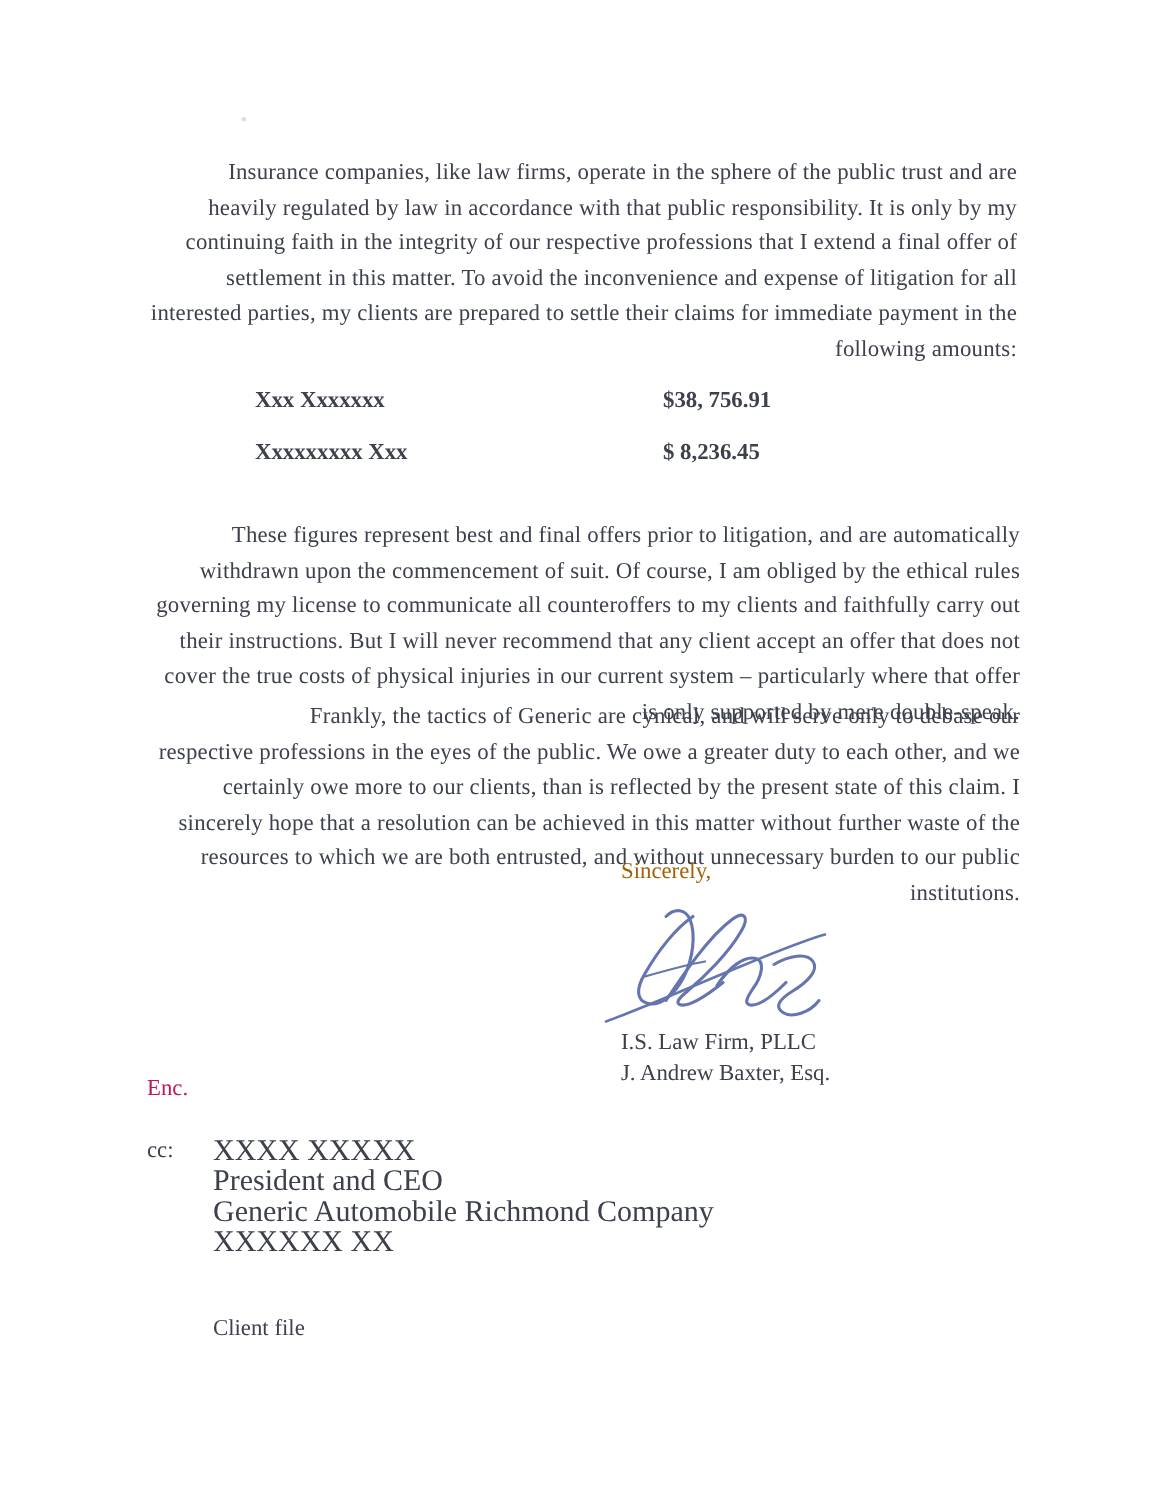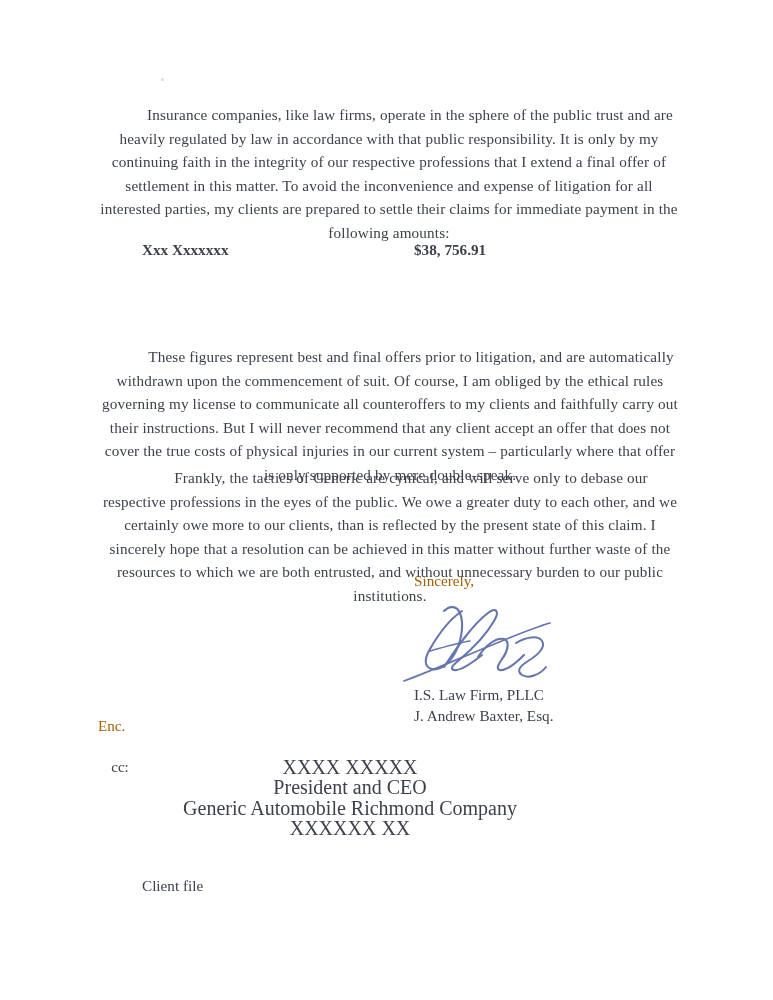--- a/index.html
+++ b/index.html
@@ -37,36 +37,37 @@
     position: absolute;
     left: 100px;
     width: 578px;
   }
 
   p.para {
     margin: 0;
     font-size: 15.2px;
     line-height: 23.5px;
     text-indent: 42px;
-    text-align: center;
+    text-align: right;
     color: #3c414c;
     letter-spacing: 0.01em;
   }
 
   
   #amounts {
     position: absolute;
     left: 142px;
     top: 241px;
     width: 480px;
   }
   .amount-row {
     display: flex;
-    align-items: flex-start;
+    align-items: flex-end;
     height: 35px;
+    margin-left: 28px;
   }
   .amount-name,
   .amount-value {
     font-weight: bold;
     font-size: 15.2px;
     color: #3c414c;
     white-space: pre;
   }
   .amount-name { width: 272px; }
 
@@ -99,32 +100,31 @@
     color: #3c414c;
     white-space: pre;
   }
 
   
   #enc-line {
     position: absolute;
     left: 98px;
     top: 717px;
     font-size: 15.2px;
-    color: #a16207;
+    color: #be185d;
   }
   #cc-block {
     position: absolute;
     left: 98px;
     top: 757px;
     width: 460px;
   }
   .cc-row {
     display: flex;
     align-items: flex-start;
-    text-align: center;
   }
   .cc-label {
     width: 44px;
     flex: 0 0 44px;
     font-size: 15.2px;
     line-height: 20.3px;
     color: #3c414c;
   }
   .cc-lines {
     flex: 1 1 auto;
@@ -151,20 +151,24 @@
   <div class="speck"></div>
 
   <div class="body-block" style="top:103px;">
     <p class="para">Insurance companies, like law firms, operate in the sphere of the public trust and are heavily regulated by law in accordance with that public responsibility. It is only by my continuing faith in the integrity of our respective professions that I extend a final offer of settlement in this matter. To avoid the inconvenience and expense of litigation for all interested parties, my clients are prepared to settle their claims for immediate payment in the following amounts:</p>
   </div>
 
   <div id="amounts">
     <div class="amount-row">
       <span class="amount-name">Xxx Xxxxxxx</span>
       <span class="amount-value">$38, 756.91</span>
+    </div>
+    <div class="amount-row">
+      <span class="amount-name">Xxxxxxxxx Xxx</span>
+      <span class="amount-value">$ 8,236.45</span>
     </div>
   </div>
 
   <div class="body-block" style="top:345px; width:580px;">
     <p class="para">These figures represent best and final offers prior to litigation, and are automatically withdrawn upon the commencement of suit. Of course, I am obliged by the ethical rules governing my license to communicate all counteroffers to my clients and faithfully carry out their instructions. But I will never recommend that any client accept an offer that does not cover the true costs of physical injuries in our current system – particularly where that offer is only supported by mere double-speak.</p>
   </div>
 
   <div class="body-block" style="top:466px; width:580px;">
     <p class="para">Frankly, the tactics of Generic are cynical, and will serve only to debase our respective professions in the eyes of the public. We owe a greater duty to each other, and we certainly owe more to our clients, than is reflected by the present state of this claim. I sincerely hope that a resolution can be achieved in this matter without further waste of the resources to which we are both entrusted, and without unnecessary burden to our public institutions.</p>
   </div>

